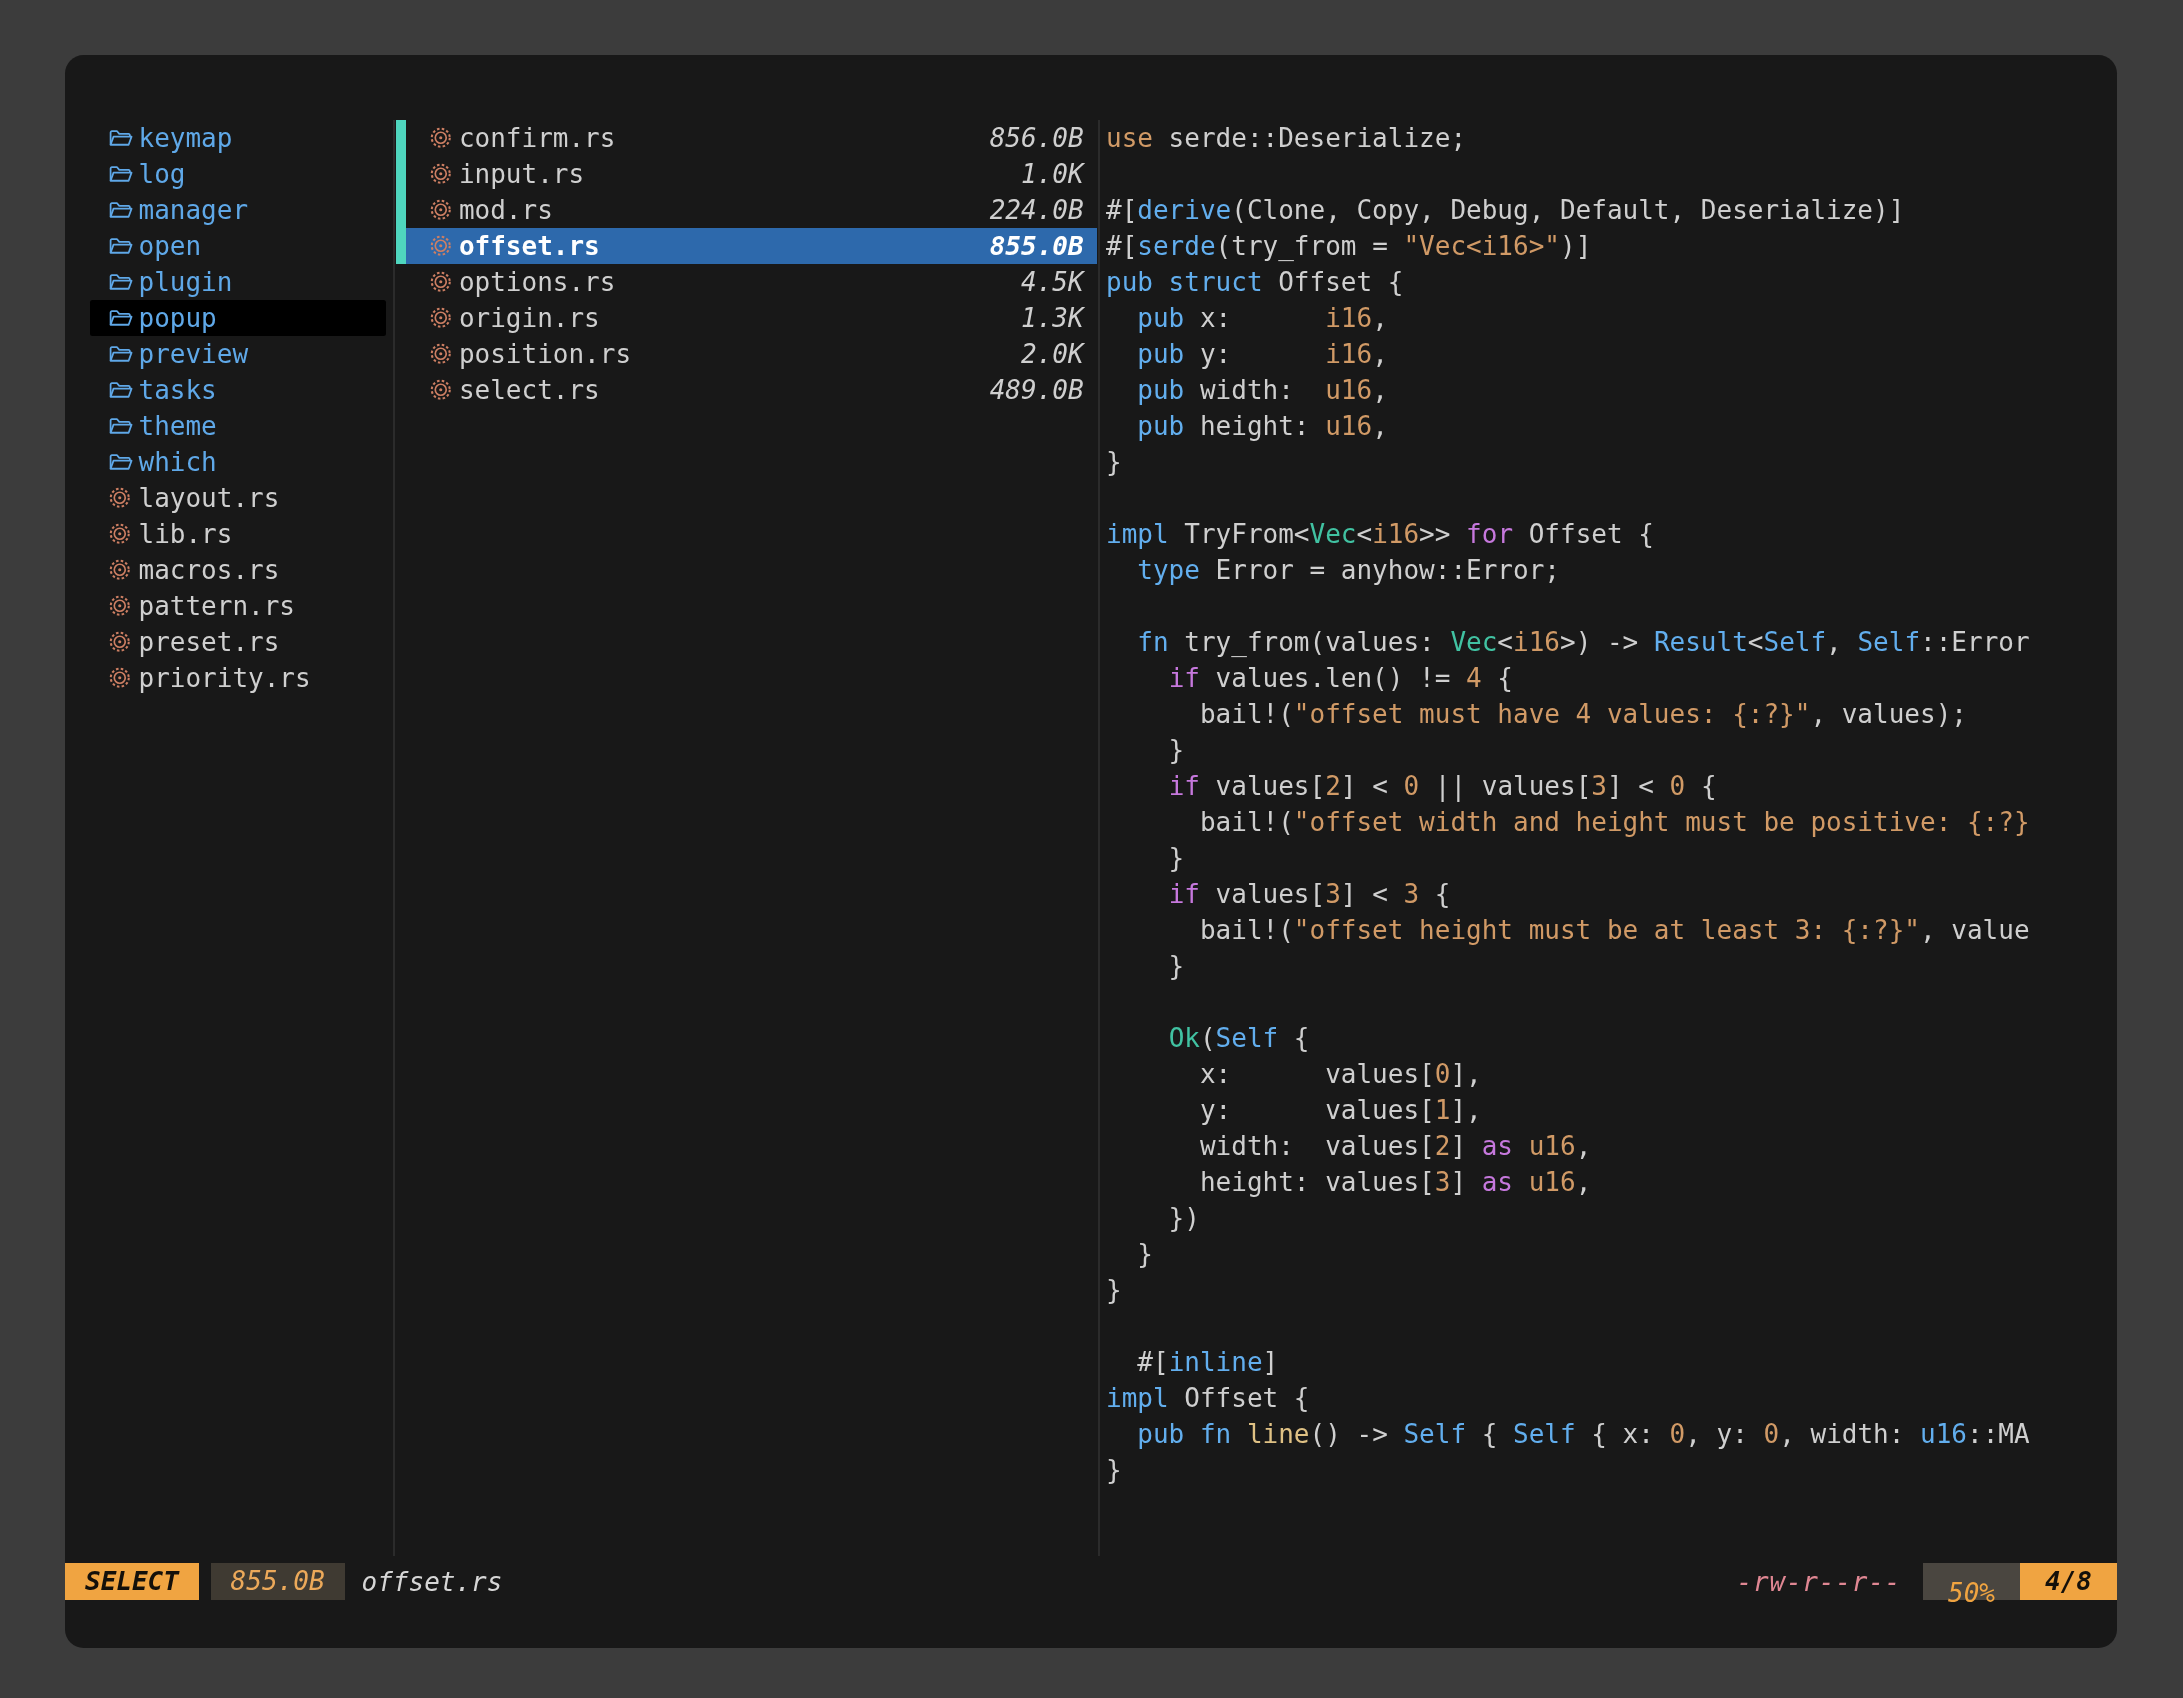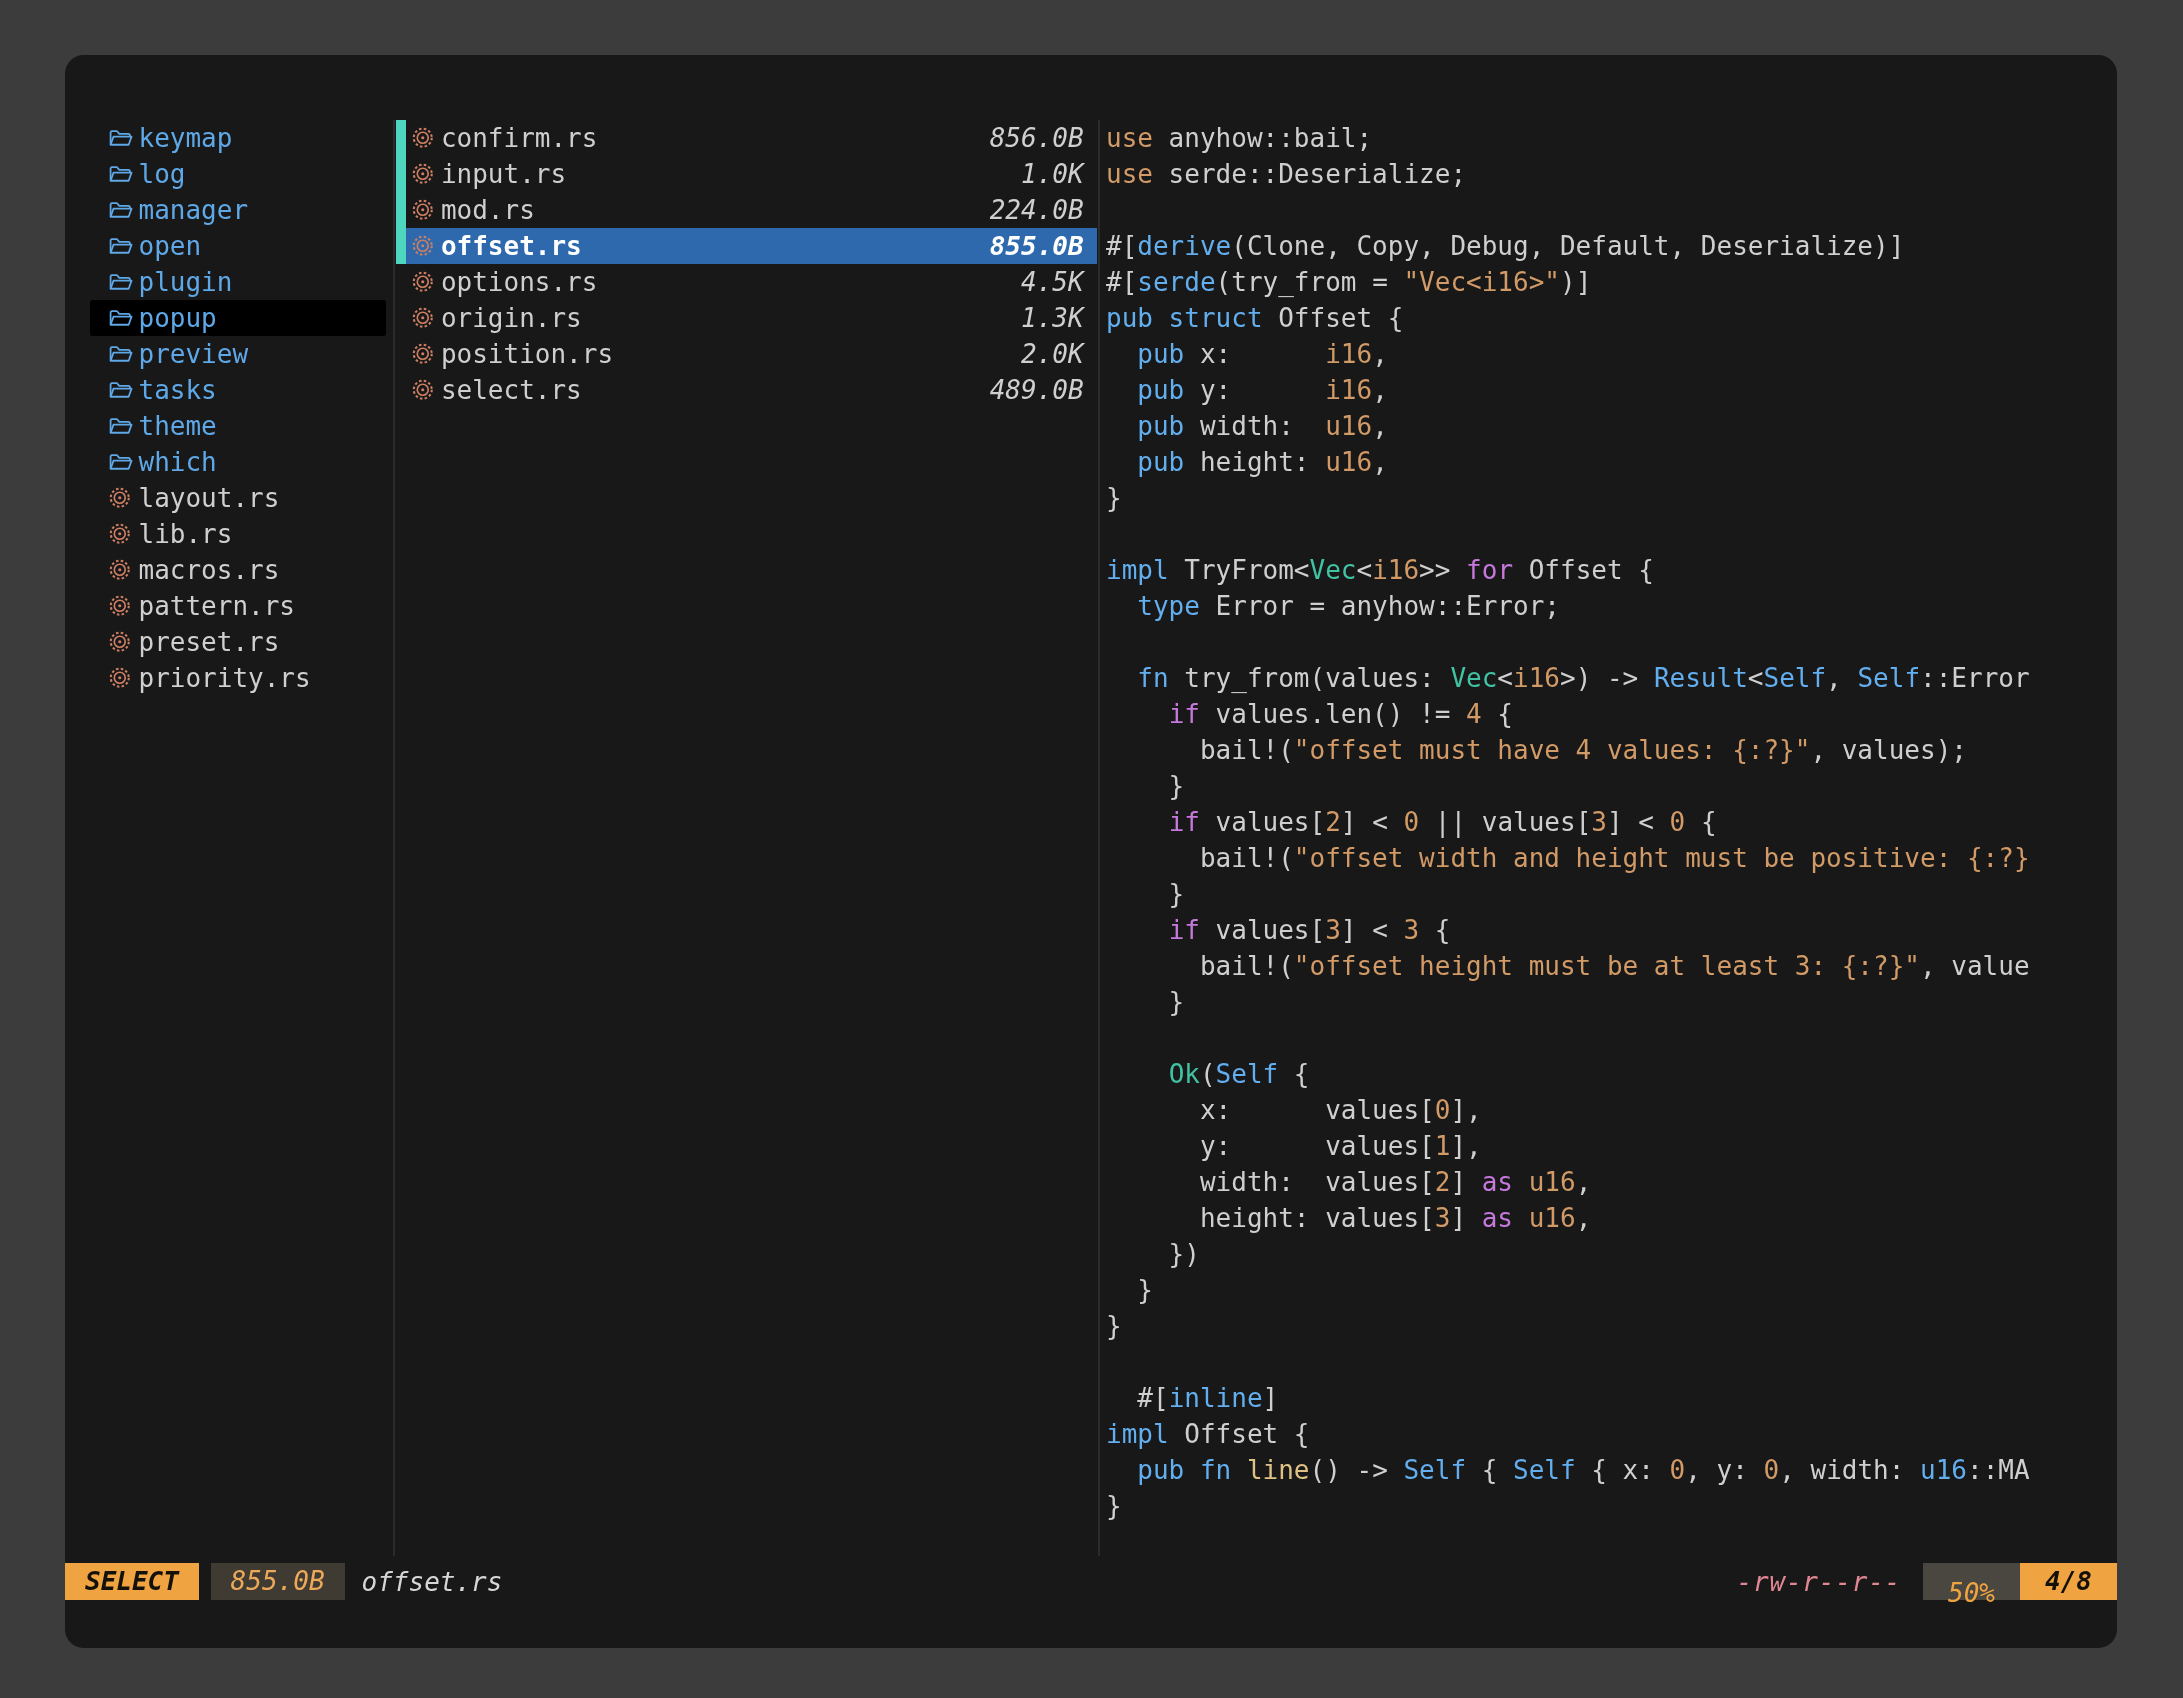--- a/index.html
+++ b/index.html
@@ -29,21 +29,21 @@
   .dir-label  { color:#5fa8e8; }
   .file-label { color:#cfcfcf; }
 
   .icon { width:25px; height:25px; display:inline-flex; align-items:center; justify-content:center; margin-right:5.9px; flex:none; }
   .icon svg { display:block; }
 
   
   .file-row { width:100%; }
   .mark { width:10px; height:36px; flex:none; background:transparent; }
   .mark.marked { background:#4fd6be; }
-  .file-content { flex:1; height:36px; display:flex; align-items:center; padding-left:4px; padding-right:13.4px; white-space:pre; }
+  .file-content { flex:1; height:36px; display:flex; align-items:center; padding-left:22px; padding-right:13.4px; white-space:pre; }
   .file-row.cursor .file-content { background:#2d69ac; }
   .file-row.cursor .file-label, .file-row.cursor .size { color:#ffffff; font-weight:bold; }
   .size { margin-left:auto; color:#cfcfcf; font-size:26px;font-style:italic; }
 
   
   .code-line { height:36px; font-size:26px; line-height:36px; white-space:pre; }
   .c-d  { color:#cfcfcf; }
   .c-kw { color:#62aeee; }
   .c-mg { color:#c678dd; }
   .c-or { color:#d19a66; }
@@ -180,21 +180,20 @@
               <circle cx="12" cy="12" r="1.6" fill="#cd7f63"></circle>
             </svg></span><span class="label file-label">position.rs</span><span class="size">2.0K</span></span></div>
       <div class="row file-row"><span class="mark"></span><span class="file-content"><span class="icon"><svg viewBox="0 0 24 24" width="23.5" height="23.5">
               <circle cx="12" cy="12" r="9.2" fill="none" stroke="#cd7f63" stroke-width="2.1" stroke-dasharray="2.6 2.3"></circle>
               <circle cx="12" cy="12" r="5.6" fill="none" stroke="#cd7f63" stroke-width="1.7"></circle>
               <circle cx="12" cy="12" r="1.6" fill="#cd7f63"></circle>
             </svg></span><span class="label file-label">select.rs</span><span class="size">489.0B</span></span></div>
     </div>
   <div class="divider right"></div>
   <div class="pane code-pane" id="preview">
-      <div class="code-line"><span class="c-or">use</span><span class="c-d"> anyhow::bail;</span></div>
       <div class="code-line"><span class="c-or">use</span><span class="c-d"> serde::Deserialize;</span></div>
       <div class="code-line"></div>
       <div class="code-line"><span class="c-d">#[</span><span class="c-kw">derive</span><span class="c-d">(Clone, Copy, Debug, Default, Deserialize)]</span></div>
       <div class="code-line"><span class="c-d">#[</span><span class="c-kw">serde</span><span class="c-d">(try_from = </span><span class="c-or">"Vec&lt;i16&gt;"</span><span class="c-d">)]</span></div>
       <div class="code-line"><span class="c-kw">pub struct</span><span class="c-d"> Offset {</span></div>
       <div class="code-line"><span class="c-d">  </span><span class="c-kw">pub</span><span class="c-d"> x:      </span><span class="c-or">i16</span><span class="c-d">,</span></div>
       <div class="code-line"><span class="c-d">  </span><span class="c-kw">pub</span><span class="c-d"> y:      </span><span class="c-or">i16</span><span class="c-d">,</span></div>
       <div class="code-line"><span class="c-d">  </span><span class="c-kw">pub</span><span class="c-d"> width:  </span><span class="c-or">u16</span><span class="c-d">,</span></div>
       <div class="code-line"><span class="c-d">  </span><span class="c-kw">pub</span><span class="c-d"> height: </span><span class="c-or">u16</span><span class="c-d">,</span></div>
       <div class="code-line"><span class="c-d">}</span></div>

